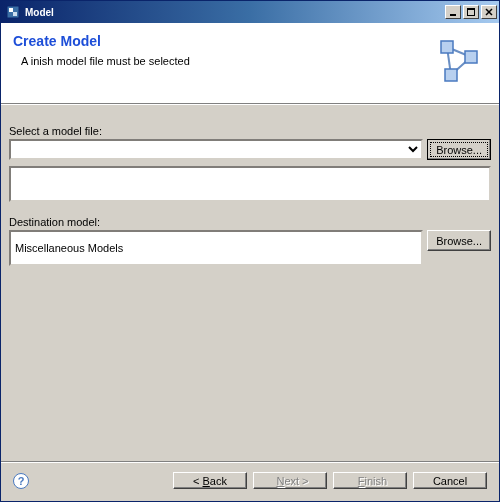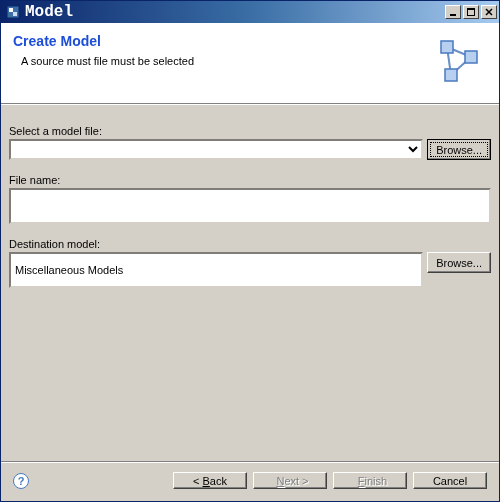--- a/index.html
+++ b/index.html
@@ -15,21 +15,21 @@
     height: 22px;
     background: linear-gradient(to right, #0a246a 0%, #3a6ea5 50%, #a6caf0 100%);
     display: flex; align-items: center;
     padding: 0 2px 0 4px;
     color: #fff; font-weight: bold;
   }
   .titlebar .app-icon {
     width: 16px; height: 16px; margin-right: 4px;
     display: inline-flex; align-items: center; justify-content: center;
   }
-  .titlebar .title-text { flex: 1; font-size: 16px; font-family: Liberation Mono, monospace; }
+  .titlebar .title-text { flex: 1; font-size: 10px; }
   .titlebar .win-controls { display: flex; gap: 2px; }
   .win-btn {
     width: 16px; height: 14px;
     background: #d4d0c8;
     border: 1px solid #fff;
     border-right-color: #404040; border-bottom-color: #404040;
     display: inline-flex; align-items: center; justify-content: center;
     font-family: Arial, sans-serif; font-size: 9px; color: #000;
     cursor: default;
   }
@@ -131,21 +131,21 @@
             <line x1="1" y1="1" x2="7" y2="7" stroke="#000" stroke-width="1.5"></line>
             <line x1="7" y1="1" x2="1" y2="7" stroke="#000" stroke-width="1.5"></line>
           </svg>
       </span>
     </span>
   </div>
 
   <div class="header-panel">
     <div class="header-text">
       <h1>Create Model</h1>
-      <div class="subtitle">A source must file must be selected</div>
+      <div class="subtitle">A inish model file must be selected</div>
     </div>
     <div class="header-icon">
       <svg width="56" height="56" viewBox="0 0 56 56">
         <line x1="16" y1="14" x2="40" y2="24" stroke="#6a8fc4" stroke-width="2"></line>
         <line x1="16" y1="14" x2="20" y2="42" stroke="#6a8fc4" stroke-width="2"></line>
         <line x1="40" y1="24" x2="20" y2="42" stroke="#6a8fc4" stroke-width="2"></line>
         <rect x="10" y="8" width="12" height="12" fill="#b8d0ef" stroke="#4a7ac0" stroke-width="1.5"></rect>
         <rect x="34" y="18" width="12" height="12" fill="#b8d0ef" stroke="#4a7ac0" stroke-width="1.5"></rect>
         <rect x="14" y="36" width="12" height="12" fill="#b8d0ef" stroke="#4a7ac0" stroke-width="1.5"></rect>
       </svg>
@@ -158,21 +158,20 @@
     <div class="field-label">Select a model file:</div>
     <div class="row">
       <div class="select-wrap">
         <select class="combo" value="">
           <option></option>
         </select>
       </div>
       <button class="btn btn-focus">Browse...</button>
     </div>
 
-    <div class="field-label">File name:</div>
     <div class="row">
       <input class="text-input" type="text" value="" style="">
     </div>
 
     <div class="field-label">Destination model:</div>
     <div class="row dest-row">
       <input class="text-input" type="text" value="Miscellaneous Models" style="">
       <button class="btn">Browse...</button>
     </div>
 

